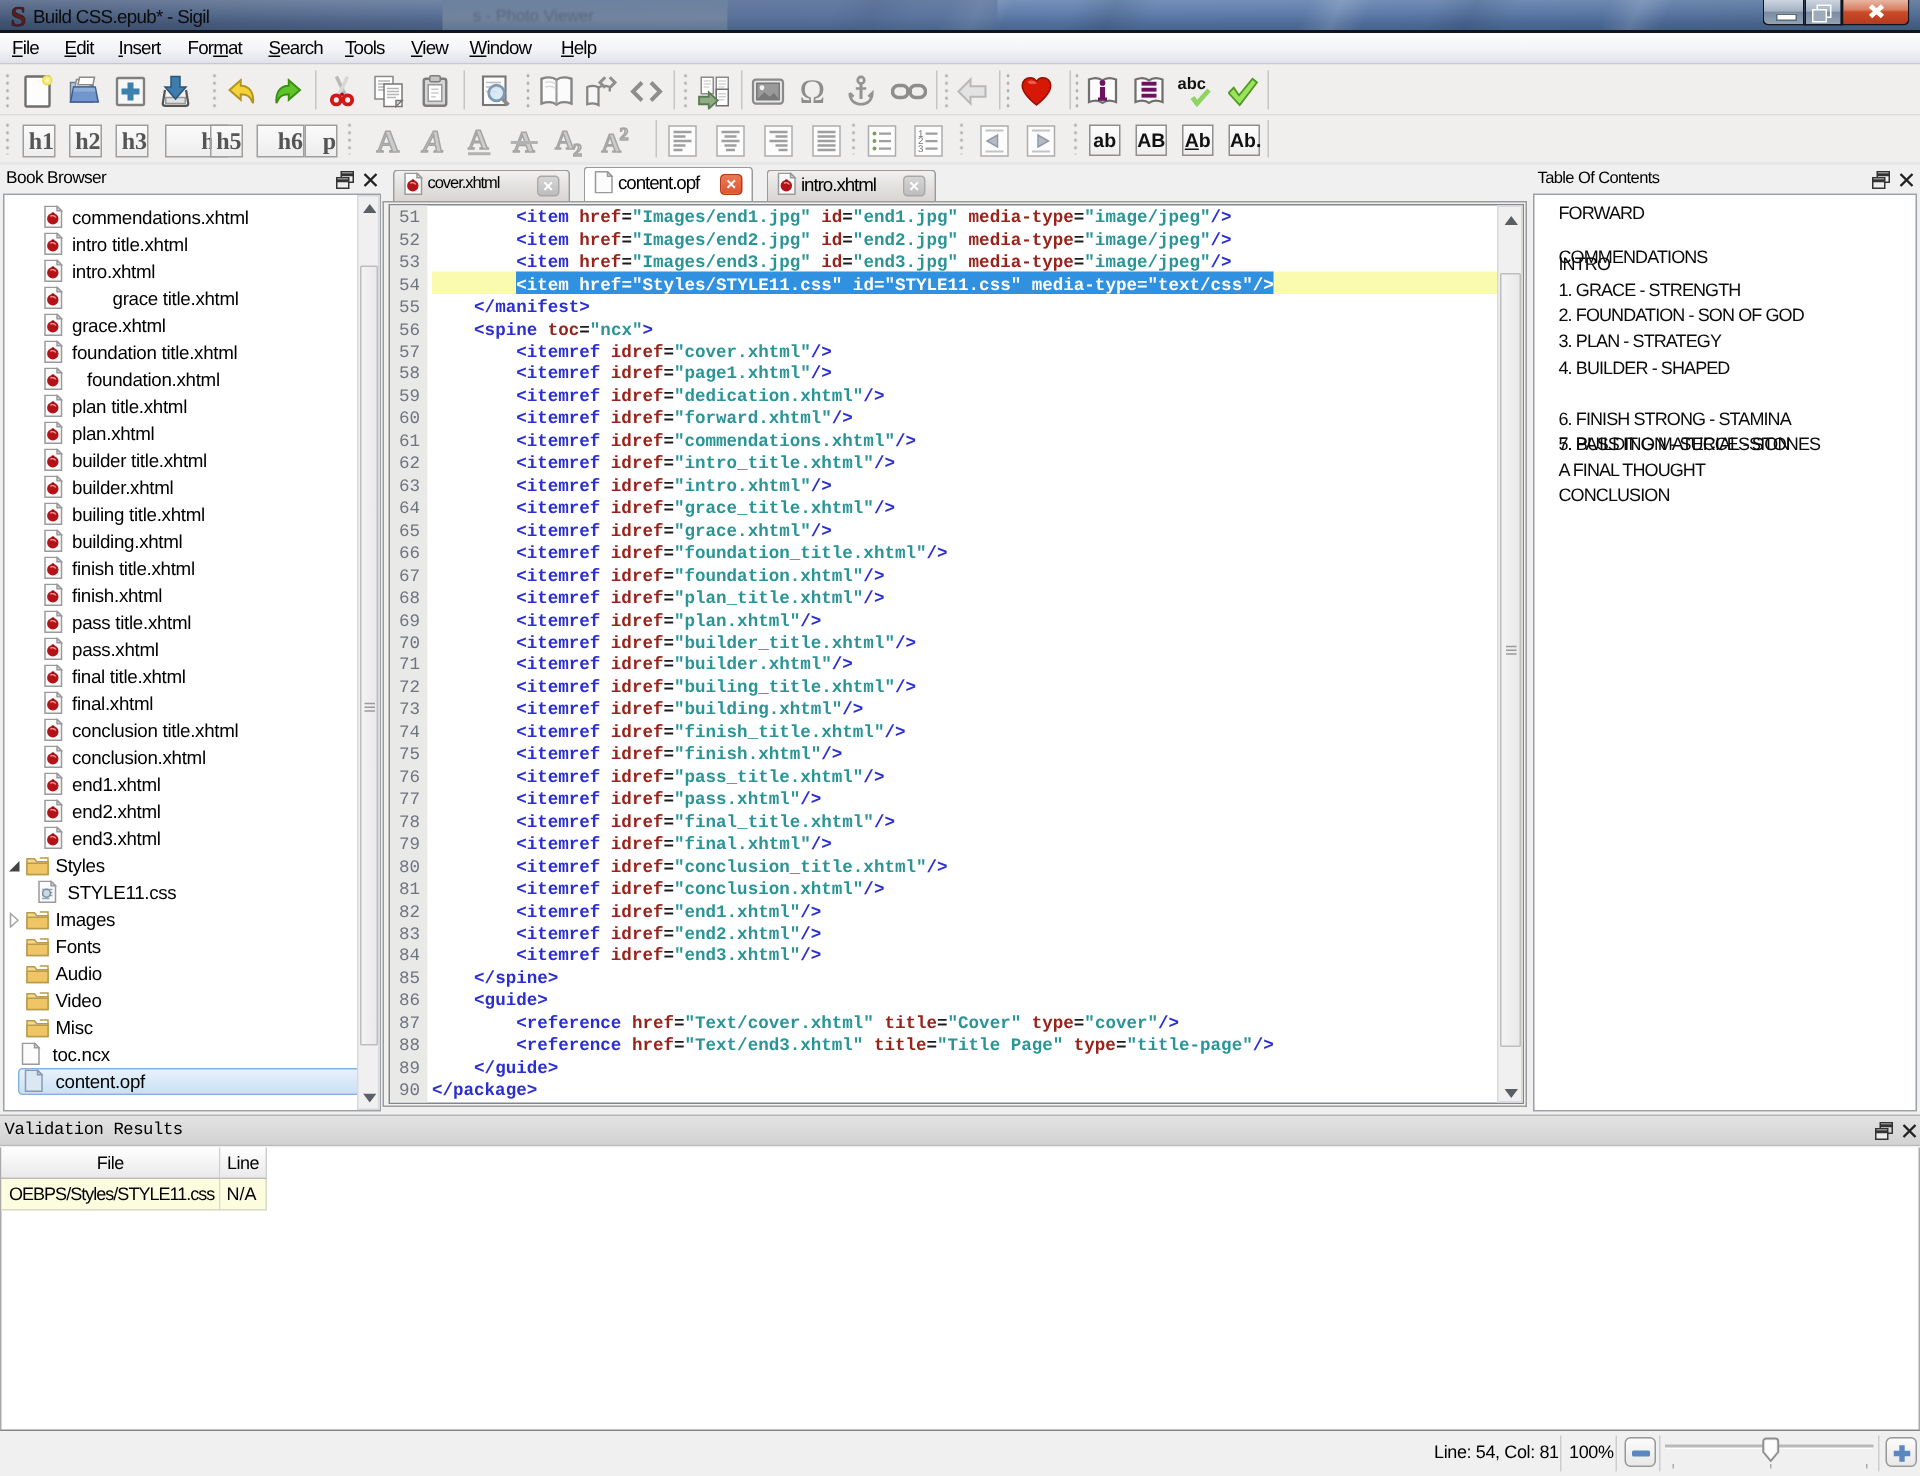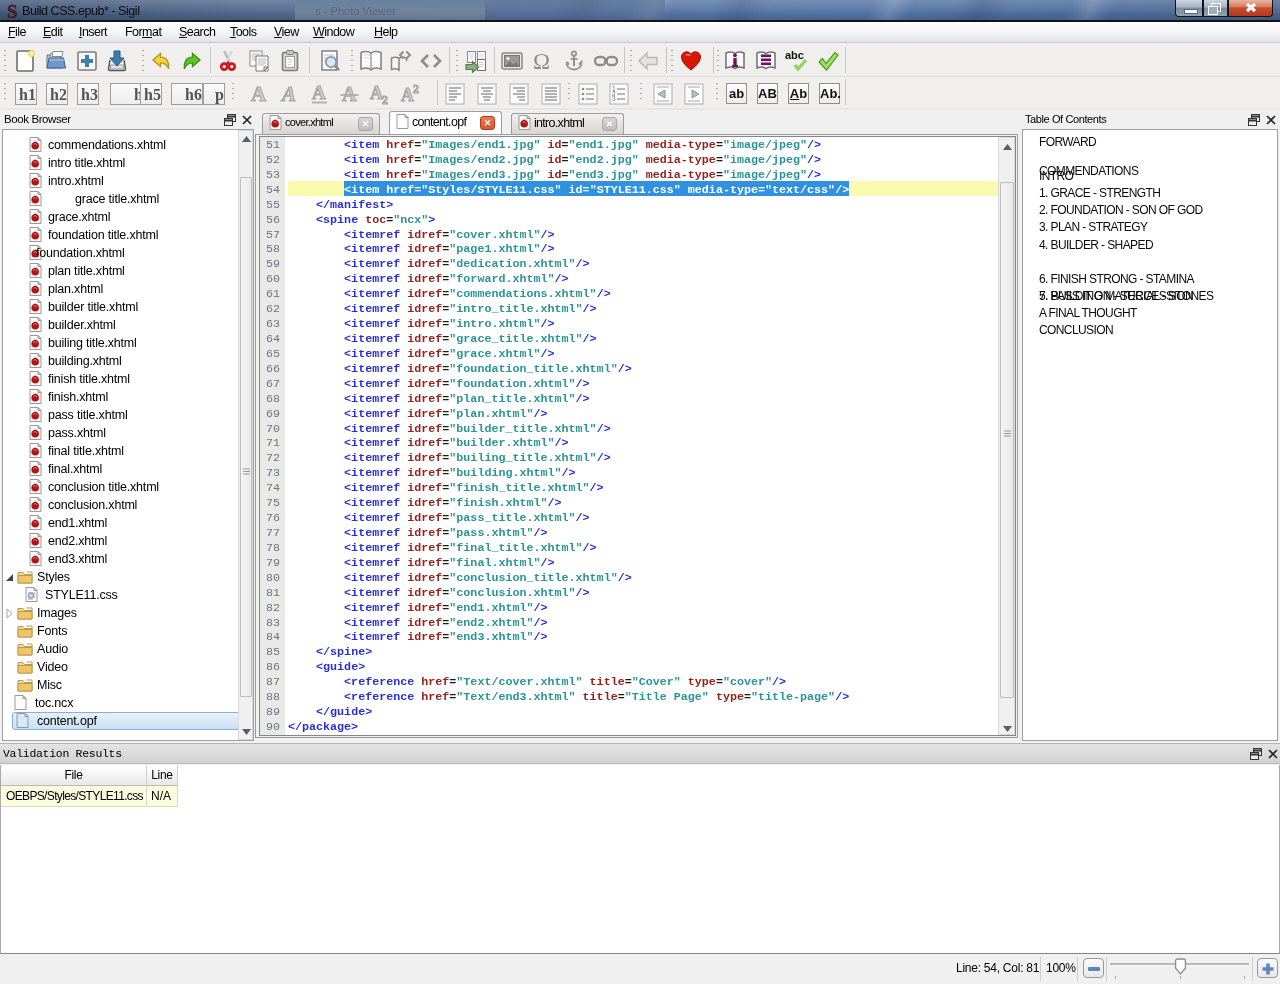--- a/index.html
+++ b/index.html
@@ -447,21 +447,21 @@
 <rect x="5.5" y="4.6" width="1.6" height="1.5" fill="#8c0d10"></rect>
 </svg>
     <div class="trow" style="left:48px;top:228px;">foundation title.xhtml</div>
     <svg class="abs" style="left:29px;top:245px;" width="13" height="15" viewBox="0 0 13 15">
 <path d="M1 .5 h8 l3 3 V14.5 H1 Z" fill="#fbfbfb" stroke="#9a9a9a"></path>
 <path d="M9 .5 l3 3 h-3z" fill="#e0e0e0" stroke="#9a9a9a"></path>
 <circle cx="6.2" cy="8.8" r="3.8" fill="#b31217"></circle>
 <path d="M4.6 7.2 a2.5 2.5 0 0 1 3.6 .8" fill="none" stroke="#ea9292" stroke-width="1"></path>
 <rect x="5.5" y="4.6" width="1.6" height="1.5" fill="#8c0d10"></rect>
 </svg>
-    <div class="trow" style="left:36px;top:246px;">foundation.xhtml</div>
+    <div class="trow" style="left:58px;top:246px;">foundation.xhtml</div>
     <svg class="abs" style="left:29px;top:263px;" width="13" height="15" viewBox="0 0 13 15">
 <path d="M1 .5 h8 l3 3 V14.5 H1 Z" fill="#fbfbfb" stroke="#9a9a9a"></path>
 <path d="M9 .5 l3 3 h-3z" fill="#e0e0e0" stroke="#9a9a9a"></path>
 <circle cx="6.2" cy="8.8" r="3.8" fill="#b31217"></circle>
 <path d="M4.6 7.2 a2.5 2.5 0 0 1 3.6 .8" fill="none" stroke="#ea9292" stroke-width="1"></path>
 <rect x="5.5" y="4.6" width="1.6" height="1.5" fill="#8c0d10"></rect>
 </svg>
     <div class="trow" style="left:48px;top:264px;">plan title.xhtml</div>
     <svg class="abs" style="left:29px;top:281px;" width="13" height="15" viewBox="0 0 13 15">
 <path d="M1 .5 h8 l3 3 V14.5 H1 Z" fill="#fbfbfb" stroke="#9a9a9a"></path>

